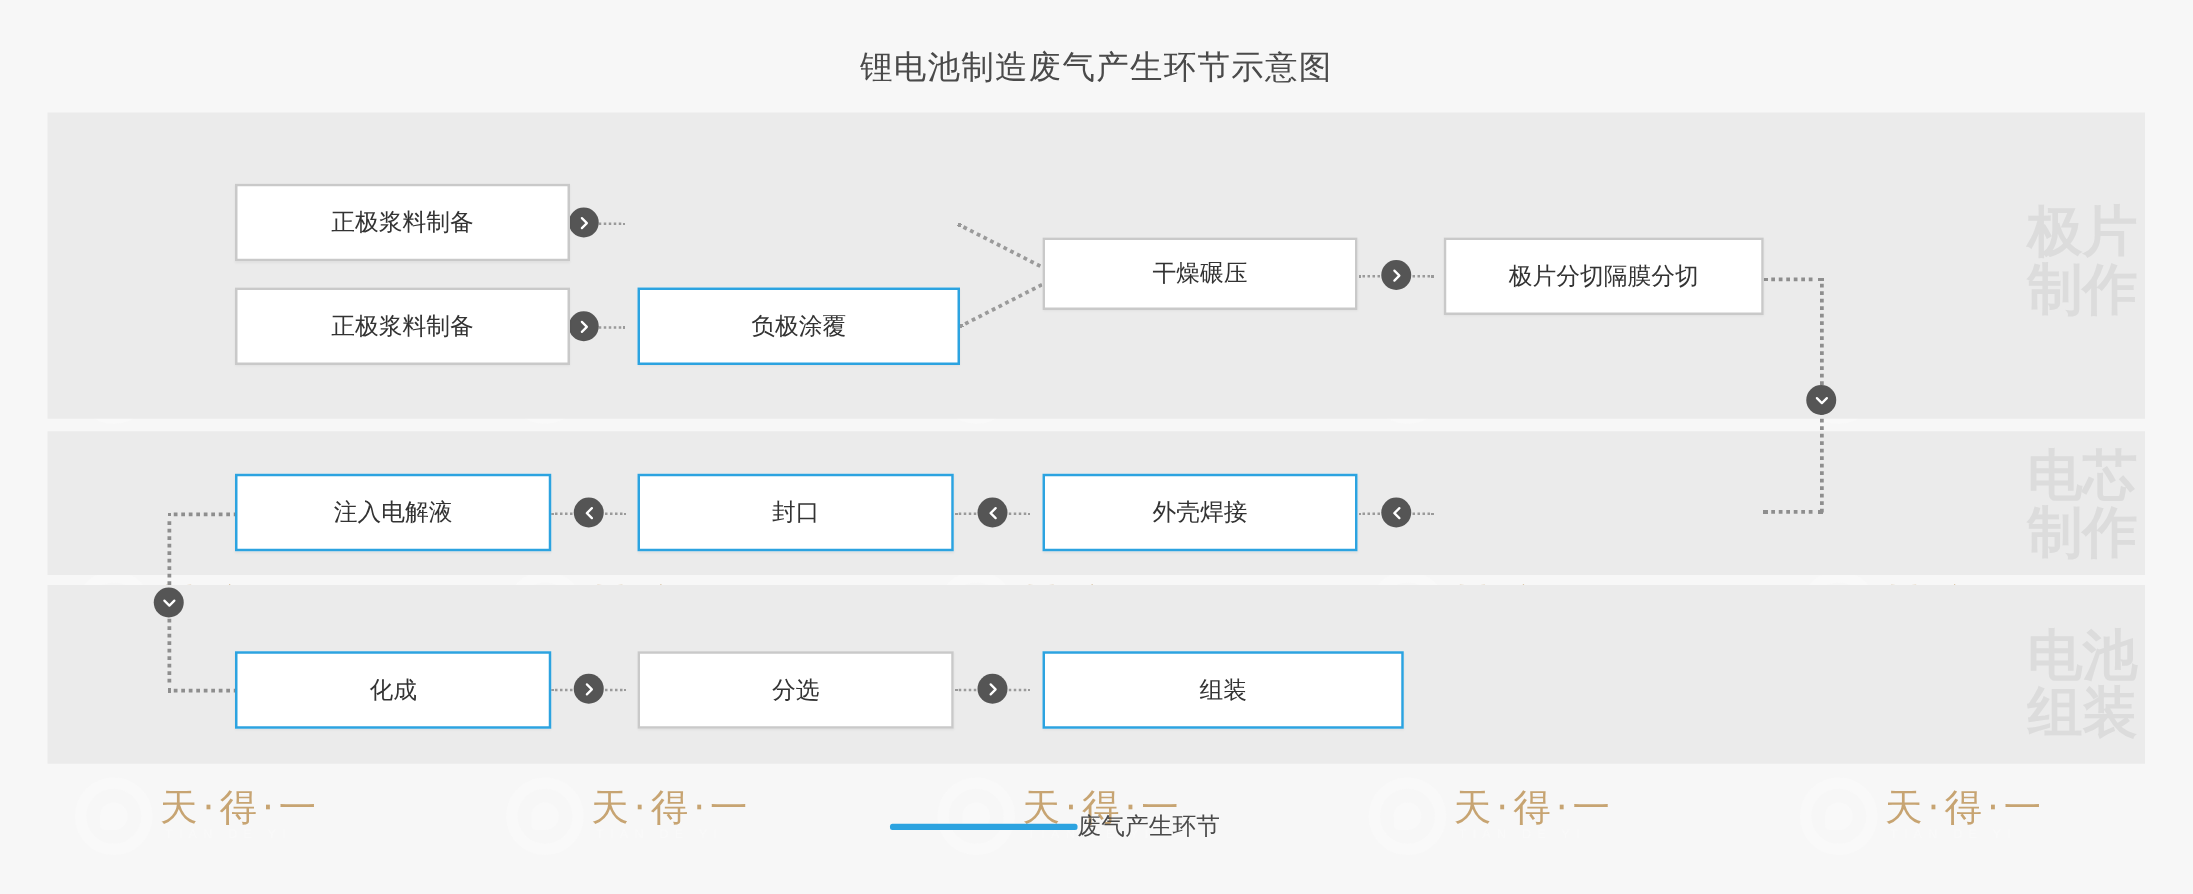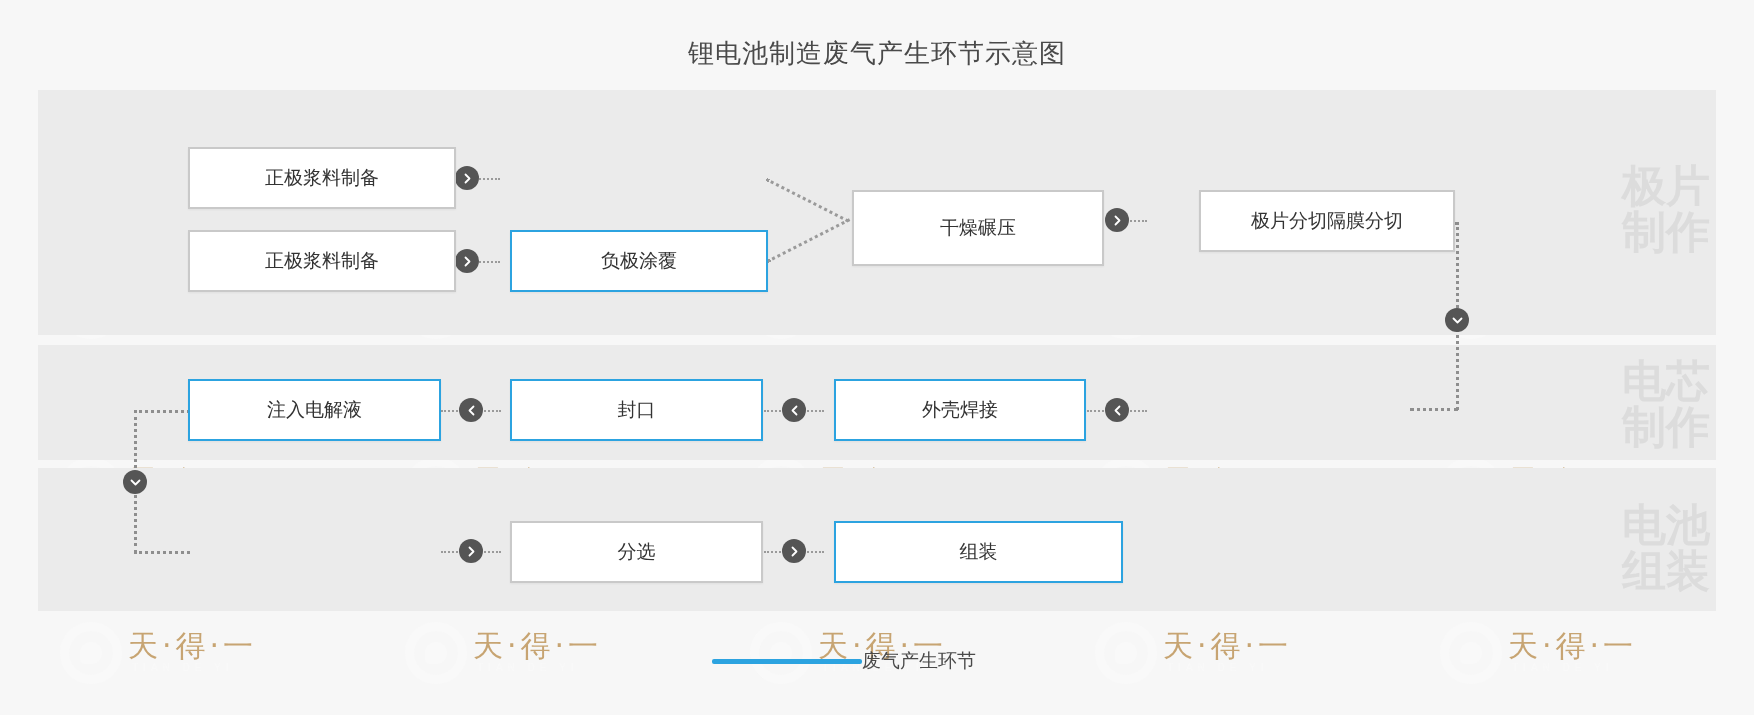--- a/index.html
+++ b/index.html
@@ -310,37 +310,40 @@
 
   <div class="node" style="left:188px; top:147px; width:268px; height:62px;">
     <span>正极浆料制备</span>
   </div>
   <div class="node" style="left:188px; top:230px; width:268px; height:62px;">
     <span>正极浆料制备</span>
   </div>
   <div class="node hl" style="left: 510px; top: 230px; width: 258px; height: 62px; border-color: rgb(44, 163, 224);">
     <span>负极涂覆</span>
   </div>
-  <div class="node" style="left:852px; top:190px; width:252px; height:76px;font-family:Liberation Serif, serif;">
+  <div class="node" style="left:834px; top:190px; width:252px; height:58px;font-family:Liberation Serif, serif;">
     <span>干燥碾压</span>
   </div>
-  <div class="node" style="left:1199px; top:190px; width:256px; height:62px;justify-content:center;">
+  <div class="node" style="left:1155px; top:190px; width:256px; height:62px;justify-content:center;">
     <span>极片分切隔膜分切</span>
   </div>
 
   <div class="node hl" style="left: 188px; top: 379px; width: 253px; height: 62px; border-color: rgb(44, 163, 224);">
     <span>注入电解液</span>
   </div>
   <div class="node hl" style="left: 510px; top: 379px; width: 253px; height: 62px; border-color: rgb(44, 163, 224);">
     <span>封口</span>
   </div>
   <div class="node hl" style="left: 834px; top: 379px; width: 252px; height: 62px; border-color: rgb(44, 163, 224);">
     <span>外壳焊接</span>
   </div>
 
+  <div class="node hl" style="left: 188px; top: 521px; width: 253px; height: 62px; border-color: rgb(44, 163, 224);">
+    <span>化成</span>
+  </div>
   <div class="node" style="left:510px; top:521px; width:253px; height:62px;">
     <span>分选</span>
   </div>
   <div class="node hl" style="left: 834px; top: 521px; width: 289px; height: 62px; border-color: rgb(44, 163, 224);">
     <span>组装</span>
   </div>
 
   <div id="legend">
     <div class="swatch" style="background: rgb(44, 163, 224);"></div>
     <div class="ltext">废气产生环节</div>

